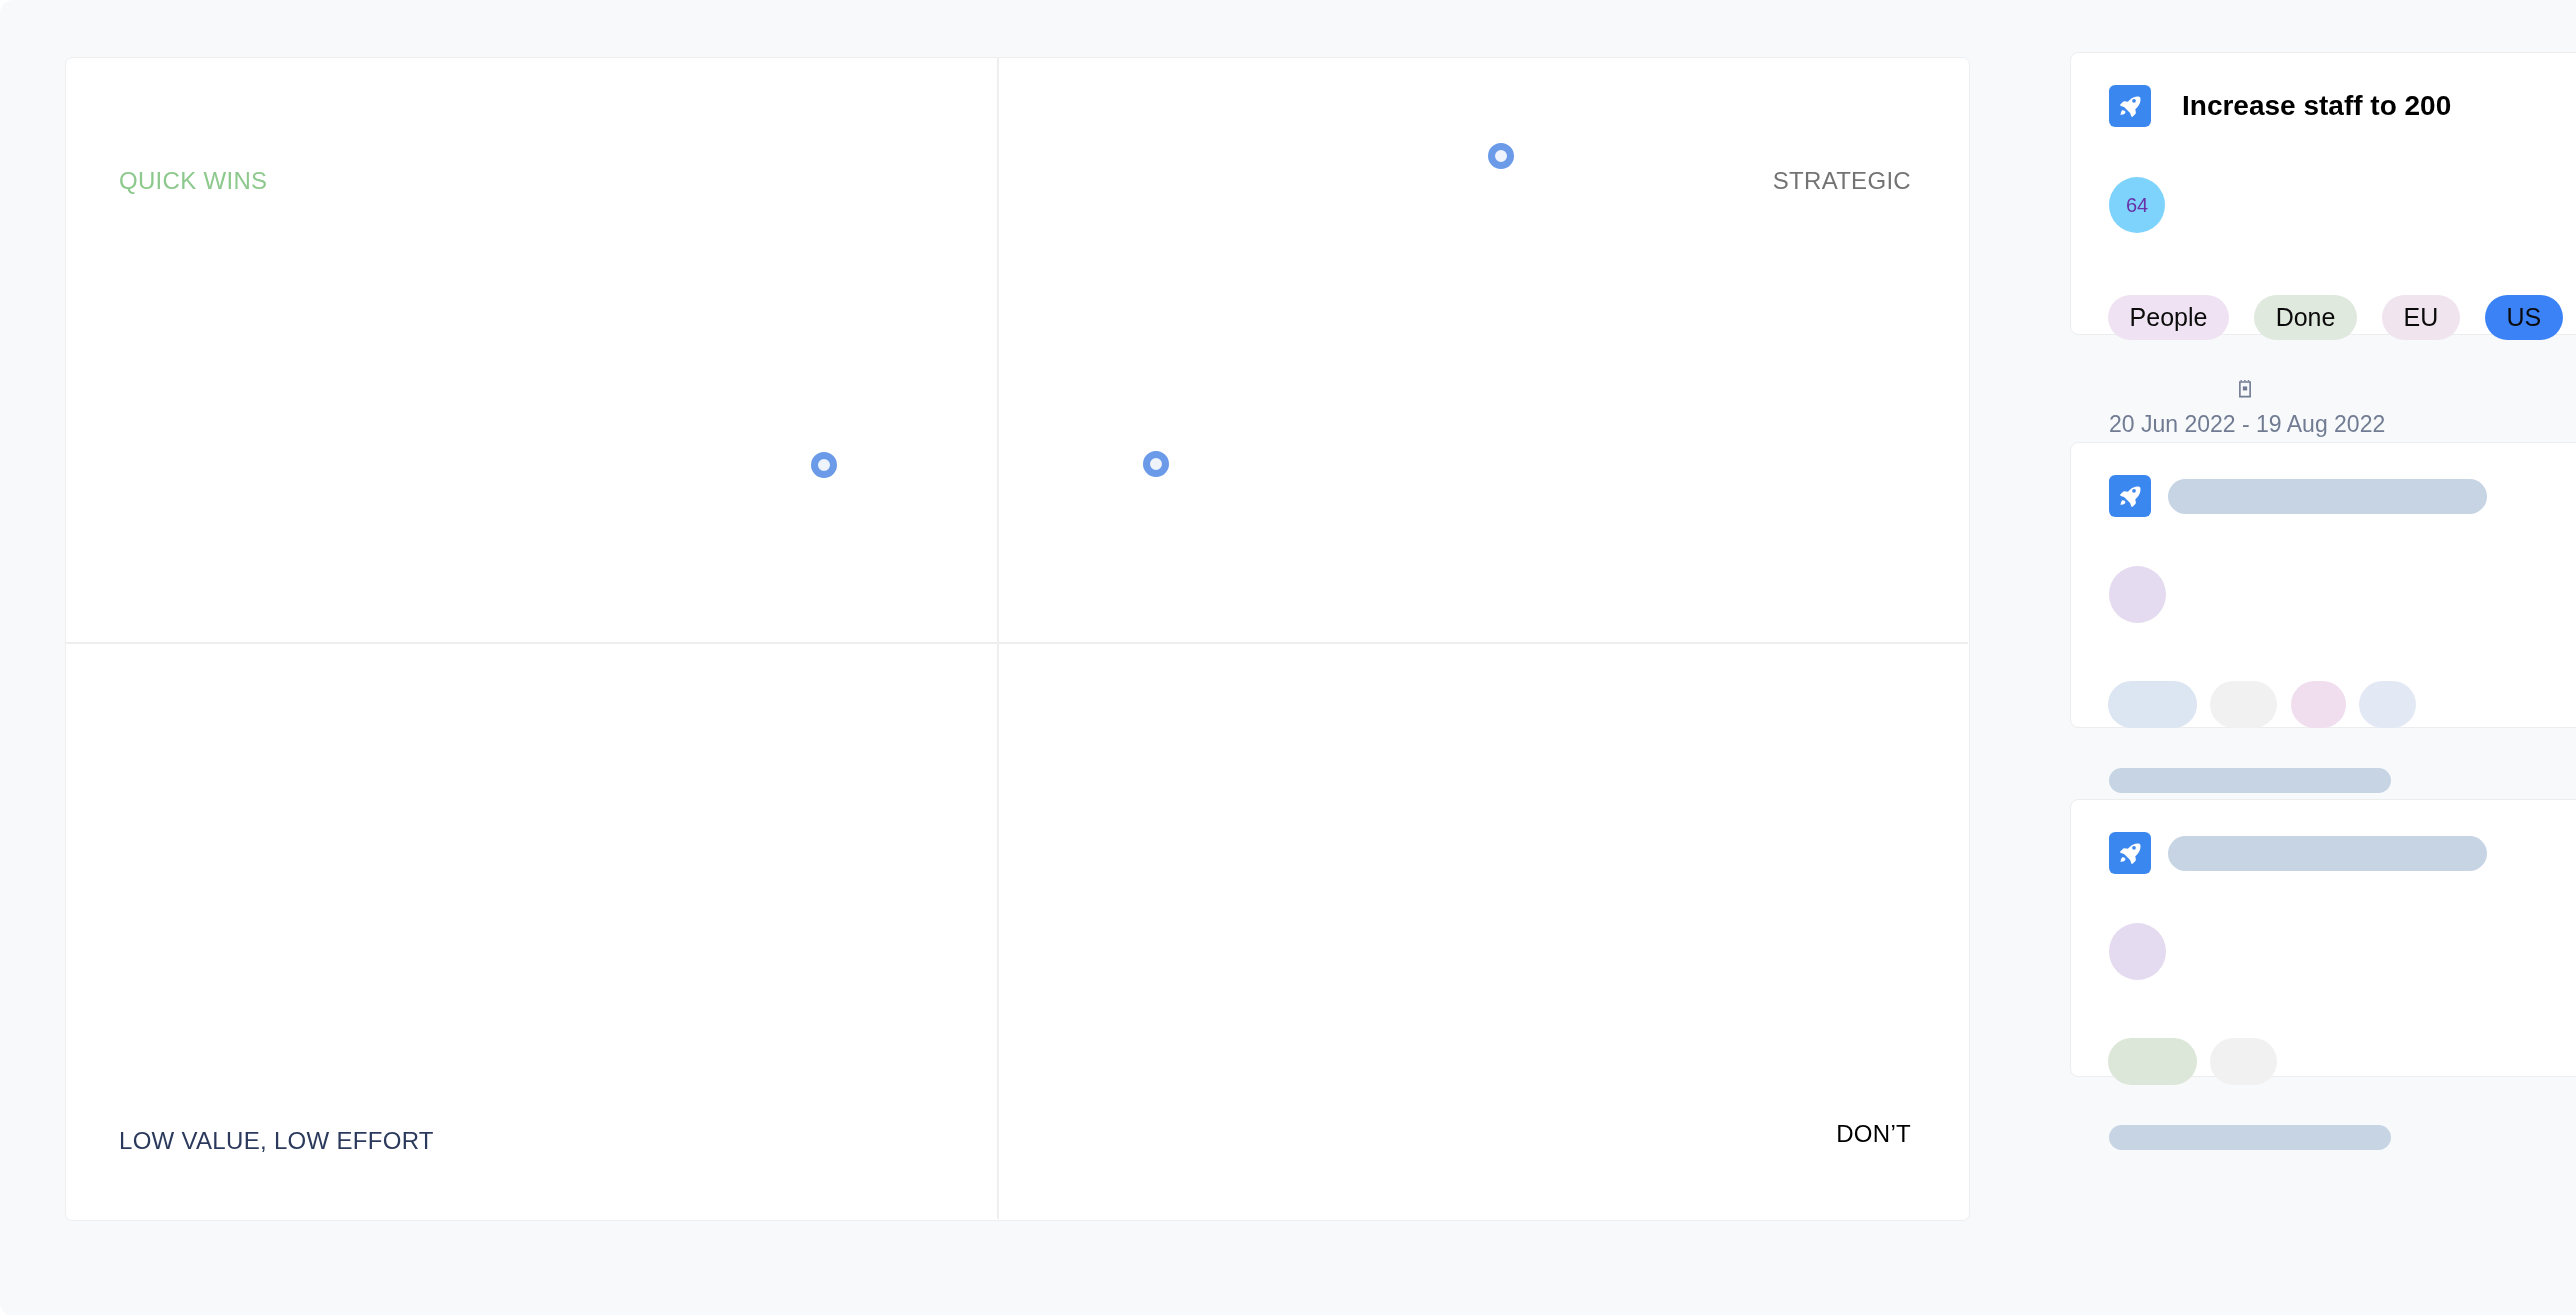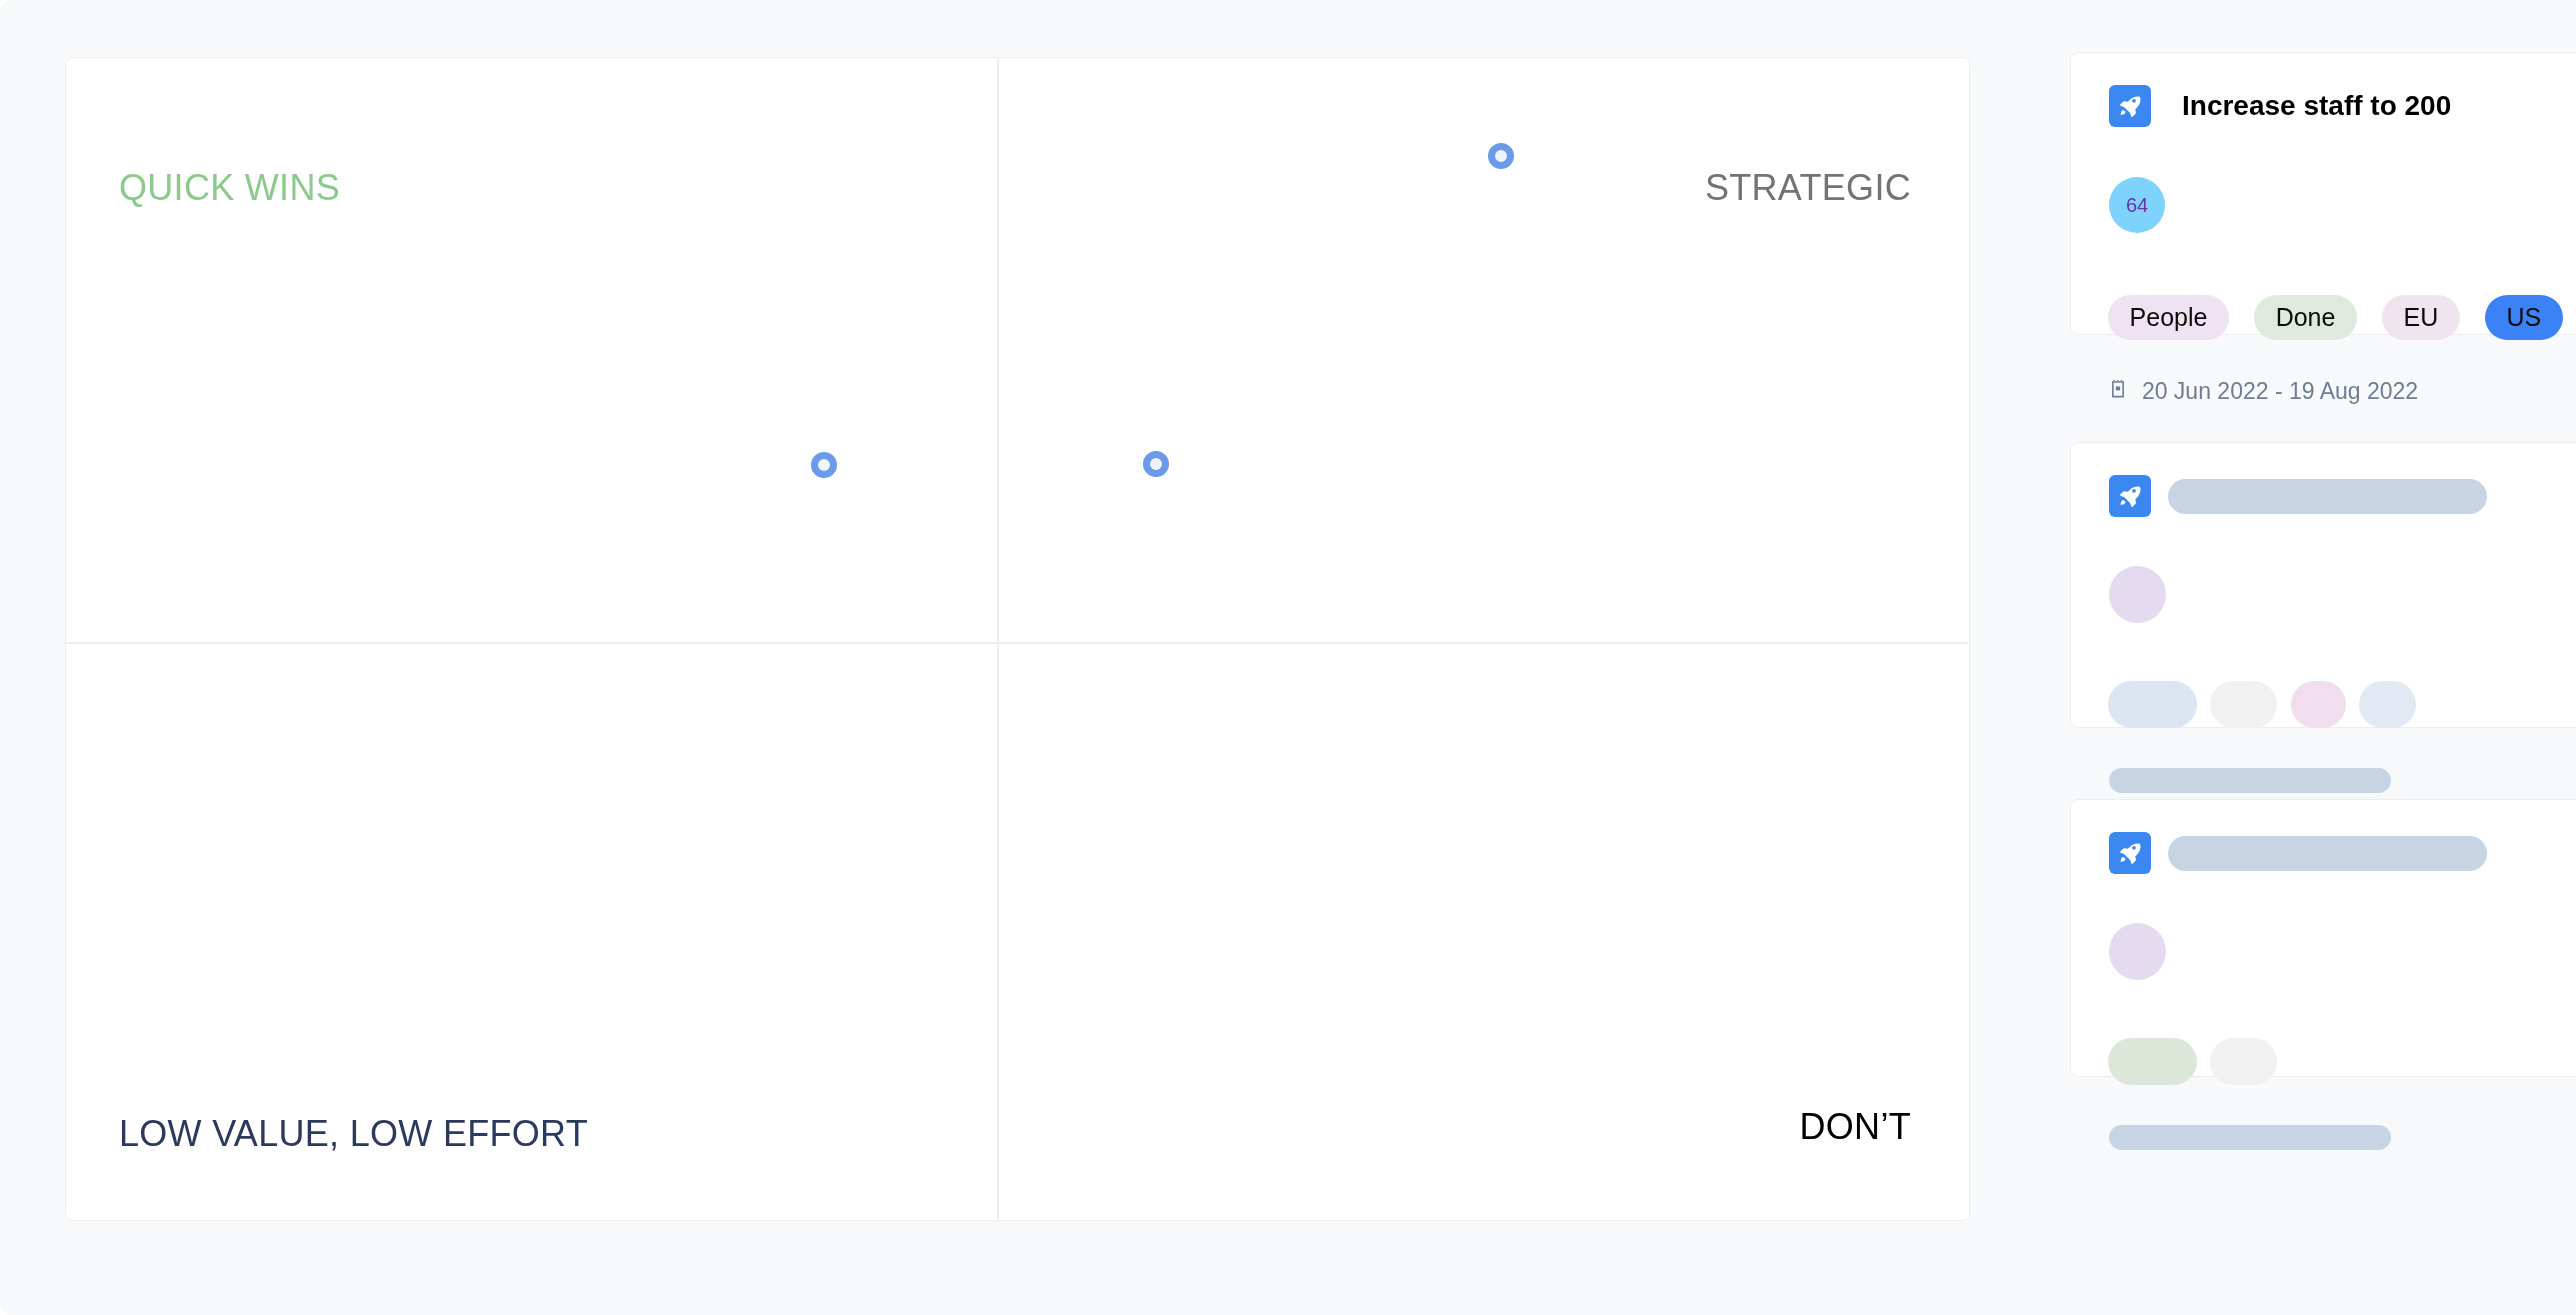--- a/index.html
+++ b/index.html
@@ -61,21 +61,21 @@
     left: 0;
     top: 584px;
     width: 1902px;
     height: 2.1px;
     background: #eeeeee;
   }
 
   
   .quadrant-label {
     position: absolute;
-    font-size: 36px;
+    font-size: 24px;
     font-weight: 400;
     letter-spacing: 0.3px;
     white-space: nowrap;
   }
   #label-quick-wins {
     left: 53px;  top: 109px;
     color: #8dc98d;
   }
   #label-strategic {
     right: 58px; top: 109px;
@@ -185,21 +185,23 @@
   .tag-people { background: #efe2f2; }
   .tag-done   { background: #dfe9dd; }
   .tag-eu     { background: #f0e4ef; }
   .tag-us     { background: #3b82f6; }
 
   .date-row {
     position: absolute;
     left: 38px;
     top: 325px;
     display: flex;
+    align-items: center;
     gap: 11.3px;
+    flex-direction: column;
   }
   .date-row svg { width: 21.6px; height: 21.6px; display: block; }
   .date-text {
     font-size: 23px;
     color: #717c93;
     white-space: nowrap;
   }
 
   
   .sk-head {

